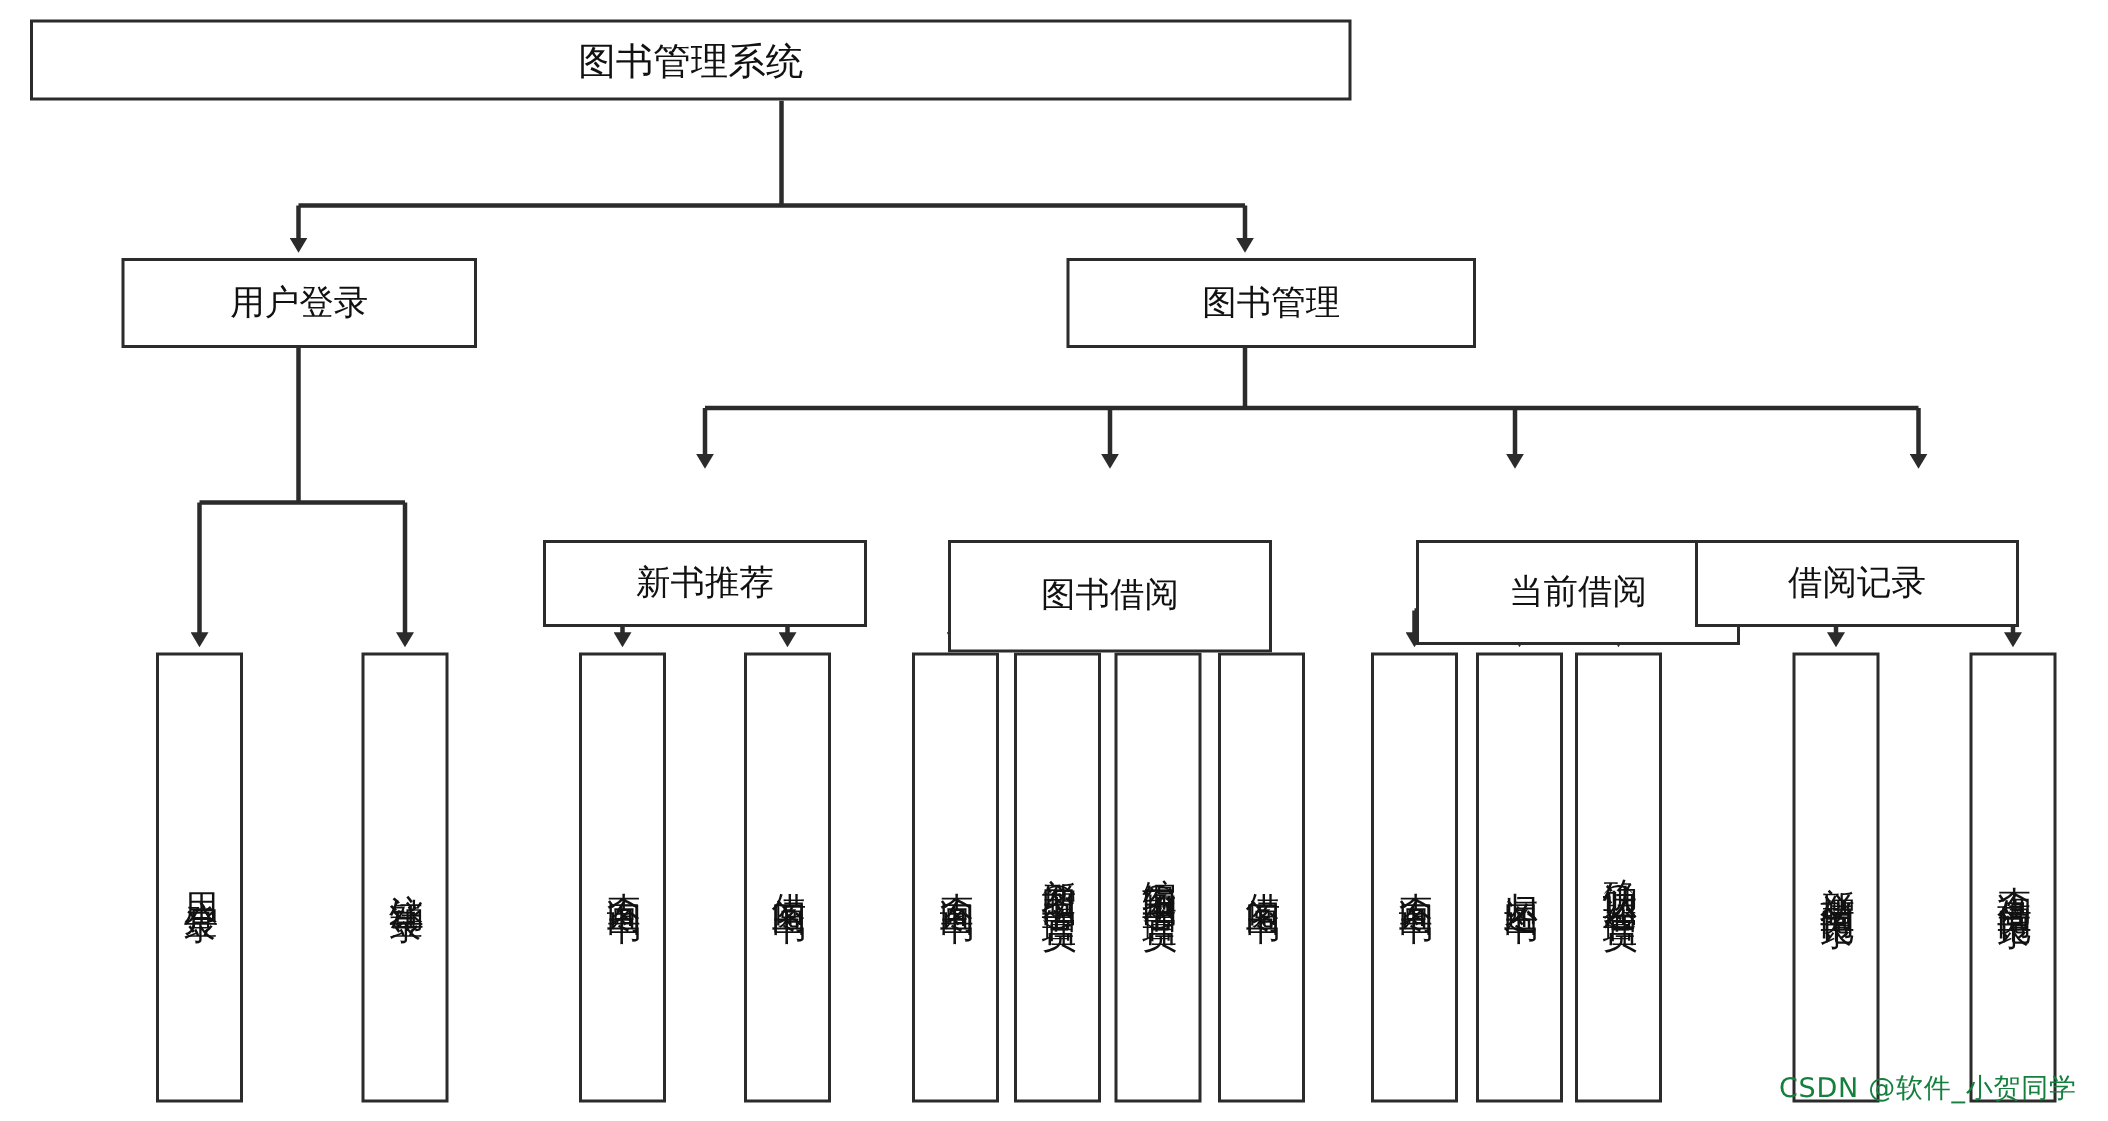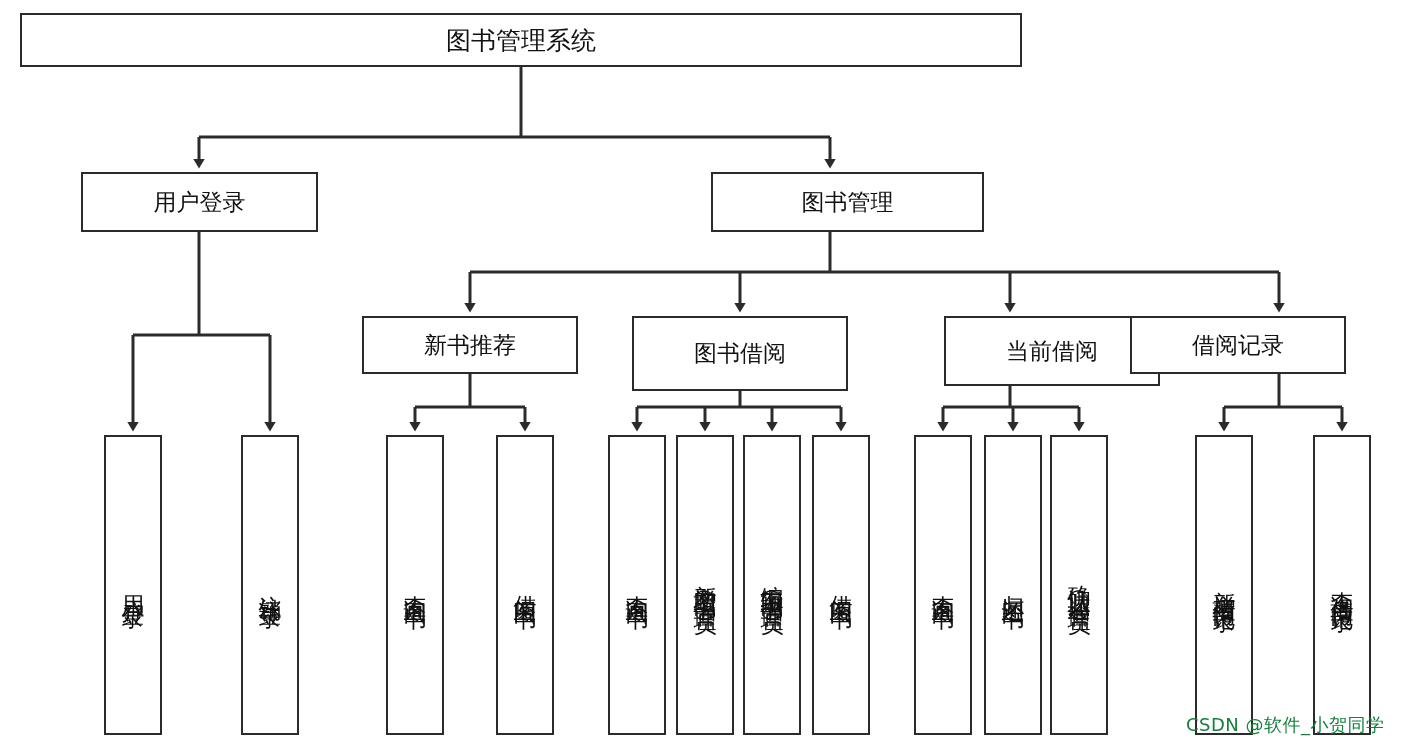--- a/index.html
+++ b/index.html
@@ -37,20 +37,21 @@
     line-height: 1.0;
   }
   .node-title {
     font-size: 25px;
   }
   .node-l2 {
     font-size: 23px;
   }
   .node-l3 {
     font-size: 23px;
+    margin-top: 44px;
   }
   .leaf {
     align-items: center;
     justify-content: center;
   }
   .leaf .vtext {
     writing-mode: vertical-rl;
     text-orientation: upright;
     font-size: 23px;
     letter-spacing: 4px;
@@ -116,21 +117,21 @@
       <path d="M1013,407 L1013,423" marker-end="url(#arrow)"></path>
       <path d="M1079,407 L1079,423" marker-end="url(#arrow)"></path>
 
       <path d="M1279,374 L1279,407"></path>
       <path d="M1224,407 L1342,407"></path>
       <path d="M1224,407 L1224,423" marker-end="url(#arrow)"></path>
       <path d="M1342,407 L1342,423" marker-end="url(#arrow)"></path>
     </g>
   </svg>
 
-  <div class="node node-title" style="left:20px; top:13px; width:1002px; height:54px;text-align:center;">
+  <div class="node node-title" style="left:20px; top:13px; width:881px; height:54px;text-align:center;">
     <span>图书管理系统</span>
   </div>
 
   <div class="node node-l2" style="left:81px; top:172px; width:237px; height:60px;">
     <span>用户登录</span>
   </div>
   <div class="node node-l2" style="left:711px; top:172px; width:273px; height:60px;">
     <span>图书管理</span>
   </div>
 

